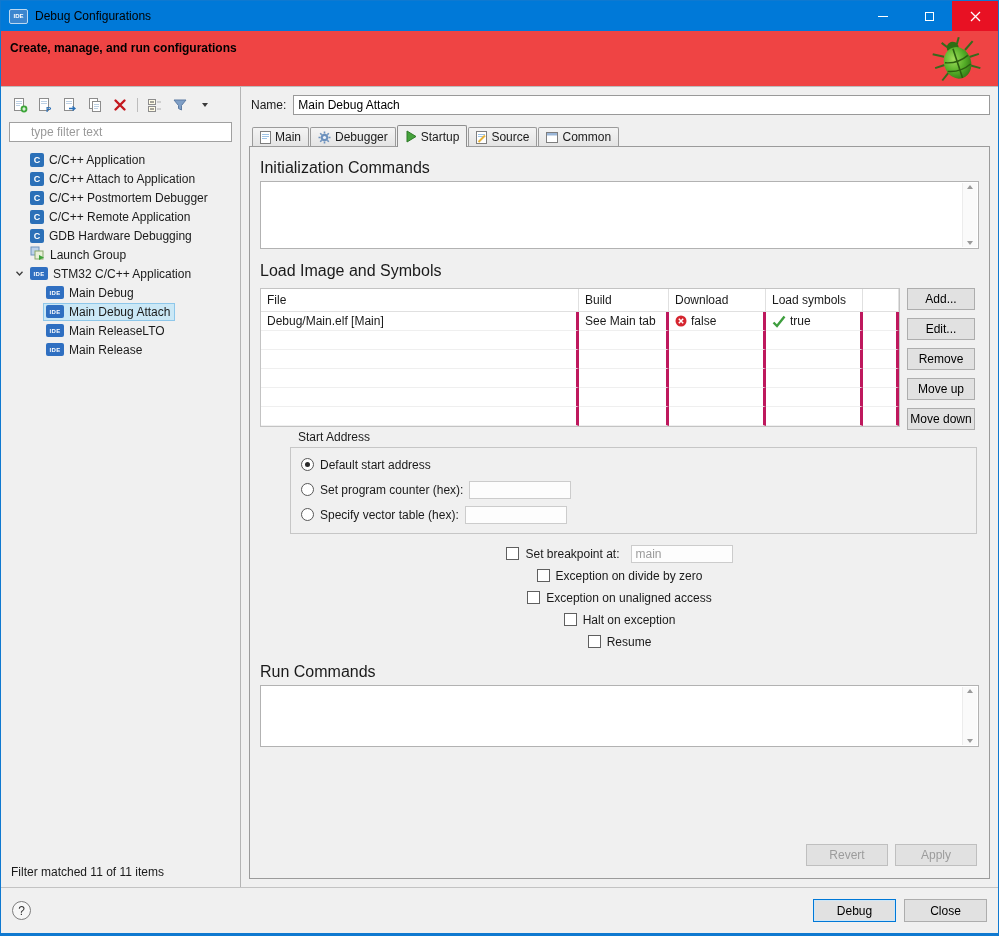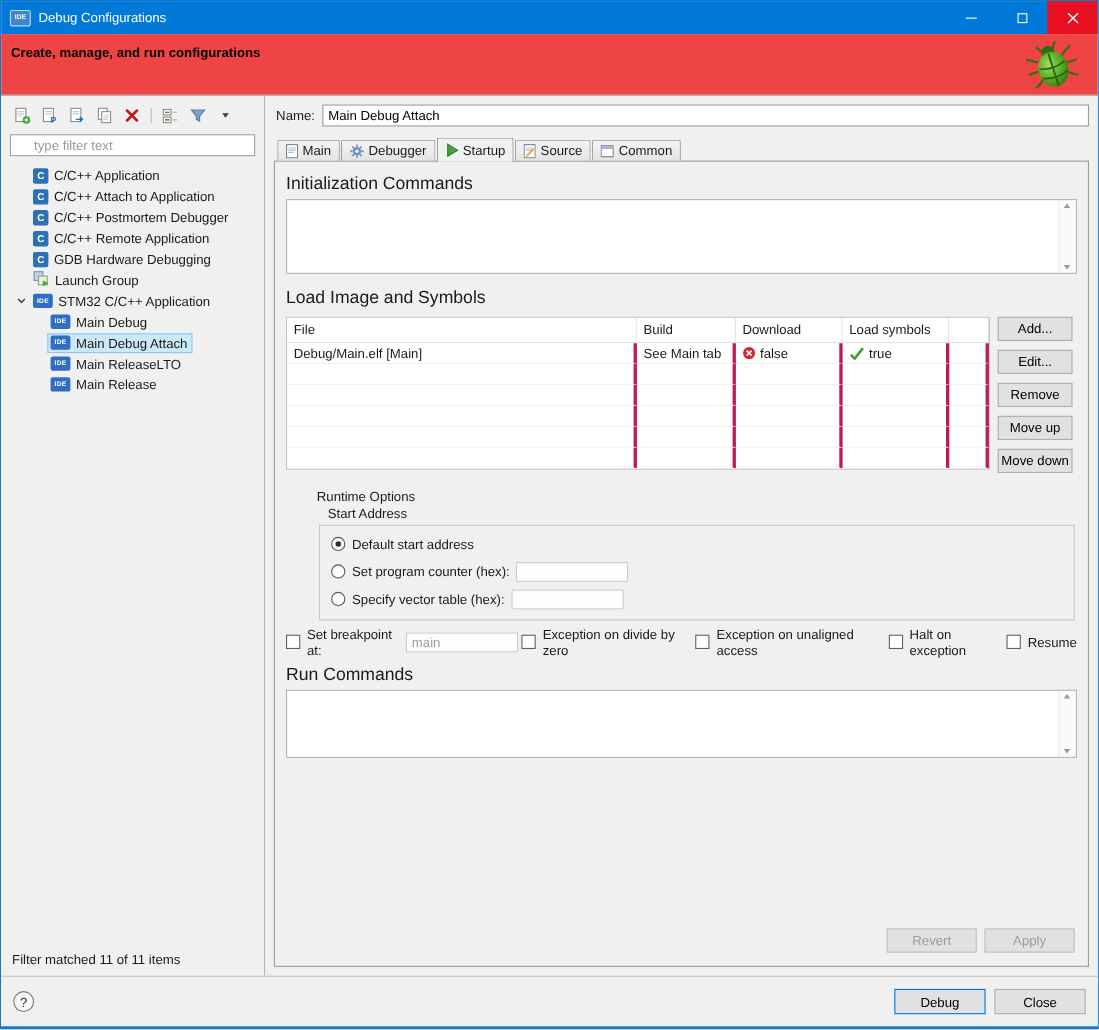--- a/index.html
+++ b/index.html
@@ -5,21 +5,21 @@
   * { box-sizing: border-box; margin: 0; padding: 0; }
   html,body { background:#ffffff; }
   body { font-family: "Liberation Sans", "DejaVu Sans", sans-serif; font-size: 12px; color:#1a1a1a; }
   .window { width: 999px; height: 936px; display:flex; flex-direction:column; overflow:hidden;
             border:1px solid #0f79d0; border-bottom-width:3px; background:#f0f0f0; }
 
   
   .titlebar { height:30px; background:#0079d8; display:flex; align-items:center; flex:0 0 auto; }
   .app-icon { width:19px; height:15px; margin:0 7px 0 8px; background:#3c86cf; border:1px solid #bcd9f2;
               border-radius:2px; color:#fff; font-size:6px; font-weight:bold; display:flex; align-items:center; justify-content:center; }
-  .win-title { color:#ffffff; font-size:12px; }
+  .win-title { color:#000000; font-size:12px; }
   .win-buttons { margin-left:auto; display:flex; height:100%; }
   .win-btn { width:46px; height:100%; display:flex; align-items:center; justify-content:center; }
   .win-btn.close { background:#e81123; }
   .glyph-min { width:10px; height:1px; background:#fff; display:block; }
   .glyph-max { width:9px; height:9px; border:1px solid #fff; display:block; }
 
   
   .header { height:56px; background:#ef4444; border-bottom:1px solid #bdbdbd; position:relative; flex:0 0 auto; }
   .header-title { font-weight:bold; font-size:12px; padding:10px 0 0 9px; color:#000; }
   .bug-icon { position:absolute; right:14px; top:6px; }
@@ -92,21 +92,21 @@
   .rt-label { margin:14px 0 2px 28px; }
   .sa-wrap { margin-left:30px; margin-right:2px; }
   .sa-label { margin-bottom:3px; margin-left:8px; }
   .sa-box { border:1px solid #c6c6c6; padding:7px 10px 9px 10px; display:flex; flex-direction:column; gap:6px; }
   .radio-row { display:flex; align-items:center; gap:6px; height:19px; }
   .radio { width:13px; height:13px; border:1px solid #585858; border-radius:50%; background:#fff; position:relative; flex:0 0 auto; }
   .radio.sel::after { content:""; position:absolute; left:3px; top:3px; width:5px; height:5px; border-radius:50%; background:#2b2b2b; }
   .rlabel.fixed { min-width:131px; }
   .mini-input { width:102px; height:18px; border:1px solid #cccccc; background:#fdfdfd; font-size:12px; font-family:inherit; padding:0 4px; color:#9b9b9b; }
 
-  .cb-list { margin-top:10px; display:flex; gap:3px; }
+  .cb-list { margin-top:10px; display:flex; flex-direction:column; gap:3px;align-items:center; }
   .cb-row { display:flex; align-items:center; gap:6px; height:19px; }
   .checkbox { width:13px; height:13px; border:1px solid #5f5f5f; background:#fff; flex:0 0 auto; }
   .bp-input { margin-left:5px; }
 
   .rc-label { margin:12px 0 4px 0; }
 
   .spacer { flex:1 1 auto; }
   .apply-row { align-self:flex-end; display:flex; gap:7px; margin:8px 2px 6px 0; }
   .btn.disabled { color:#9c9c9c; background:#e1e1e1; border-color:#bfbfbf; }
   .btn.wide { width:82px; }
@@ -468,21 +468,20 @@
           </div>
           <div class="tbl-buttons">
             <button class="btn">Add...</button>
             <button class="btn">Edit...</button>
             <button class="btn">Remove</button>
             <button class="btn">Move up</button>
             <button class="btn">Move down</button>
           </div>
         </div>
 
-        <div class="rt-label">Runtime Options</div>
         <div class="sa-wrap">
           <div class="sa-label">Start Address</div>
           <div class="sa-box">
             <div class="radio-row">
               <span class="radio sel"></span>
               <span class="rlabel">Default start address</span>
             </div>
             <div class="radio-row">
               <span class="radio"></span>
               <span class="rlabel fixed">Set program counter (hex):</span>

